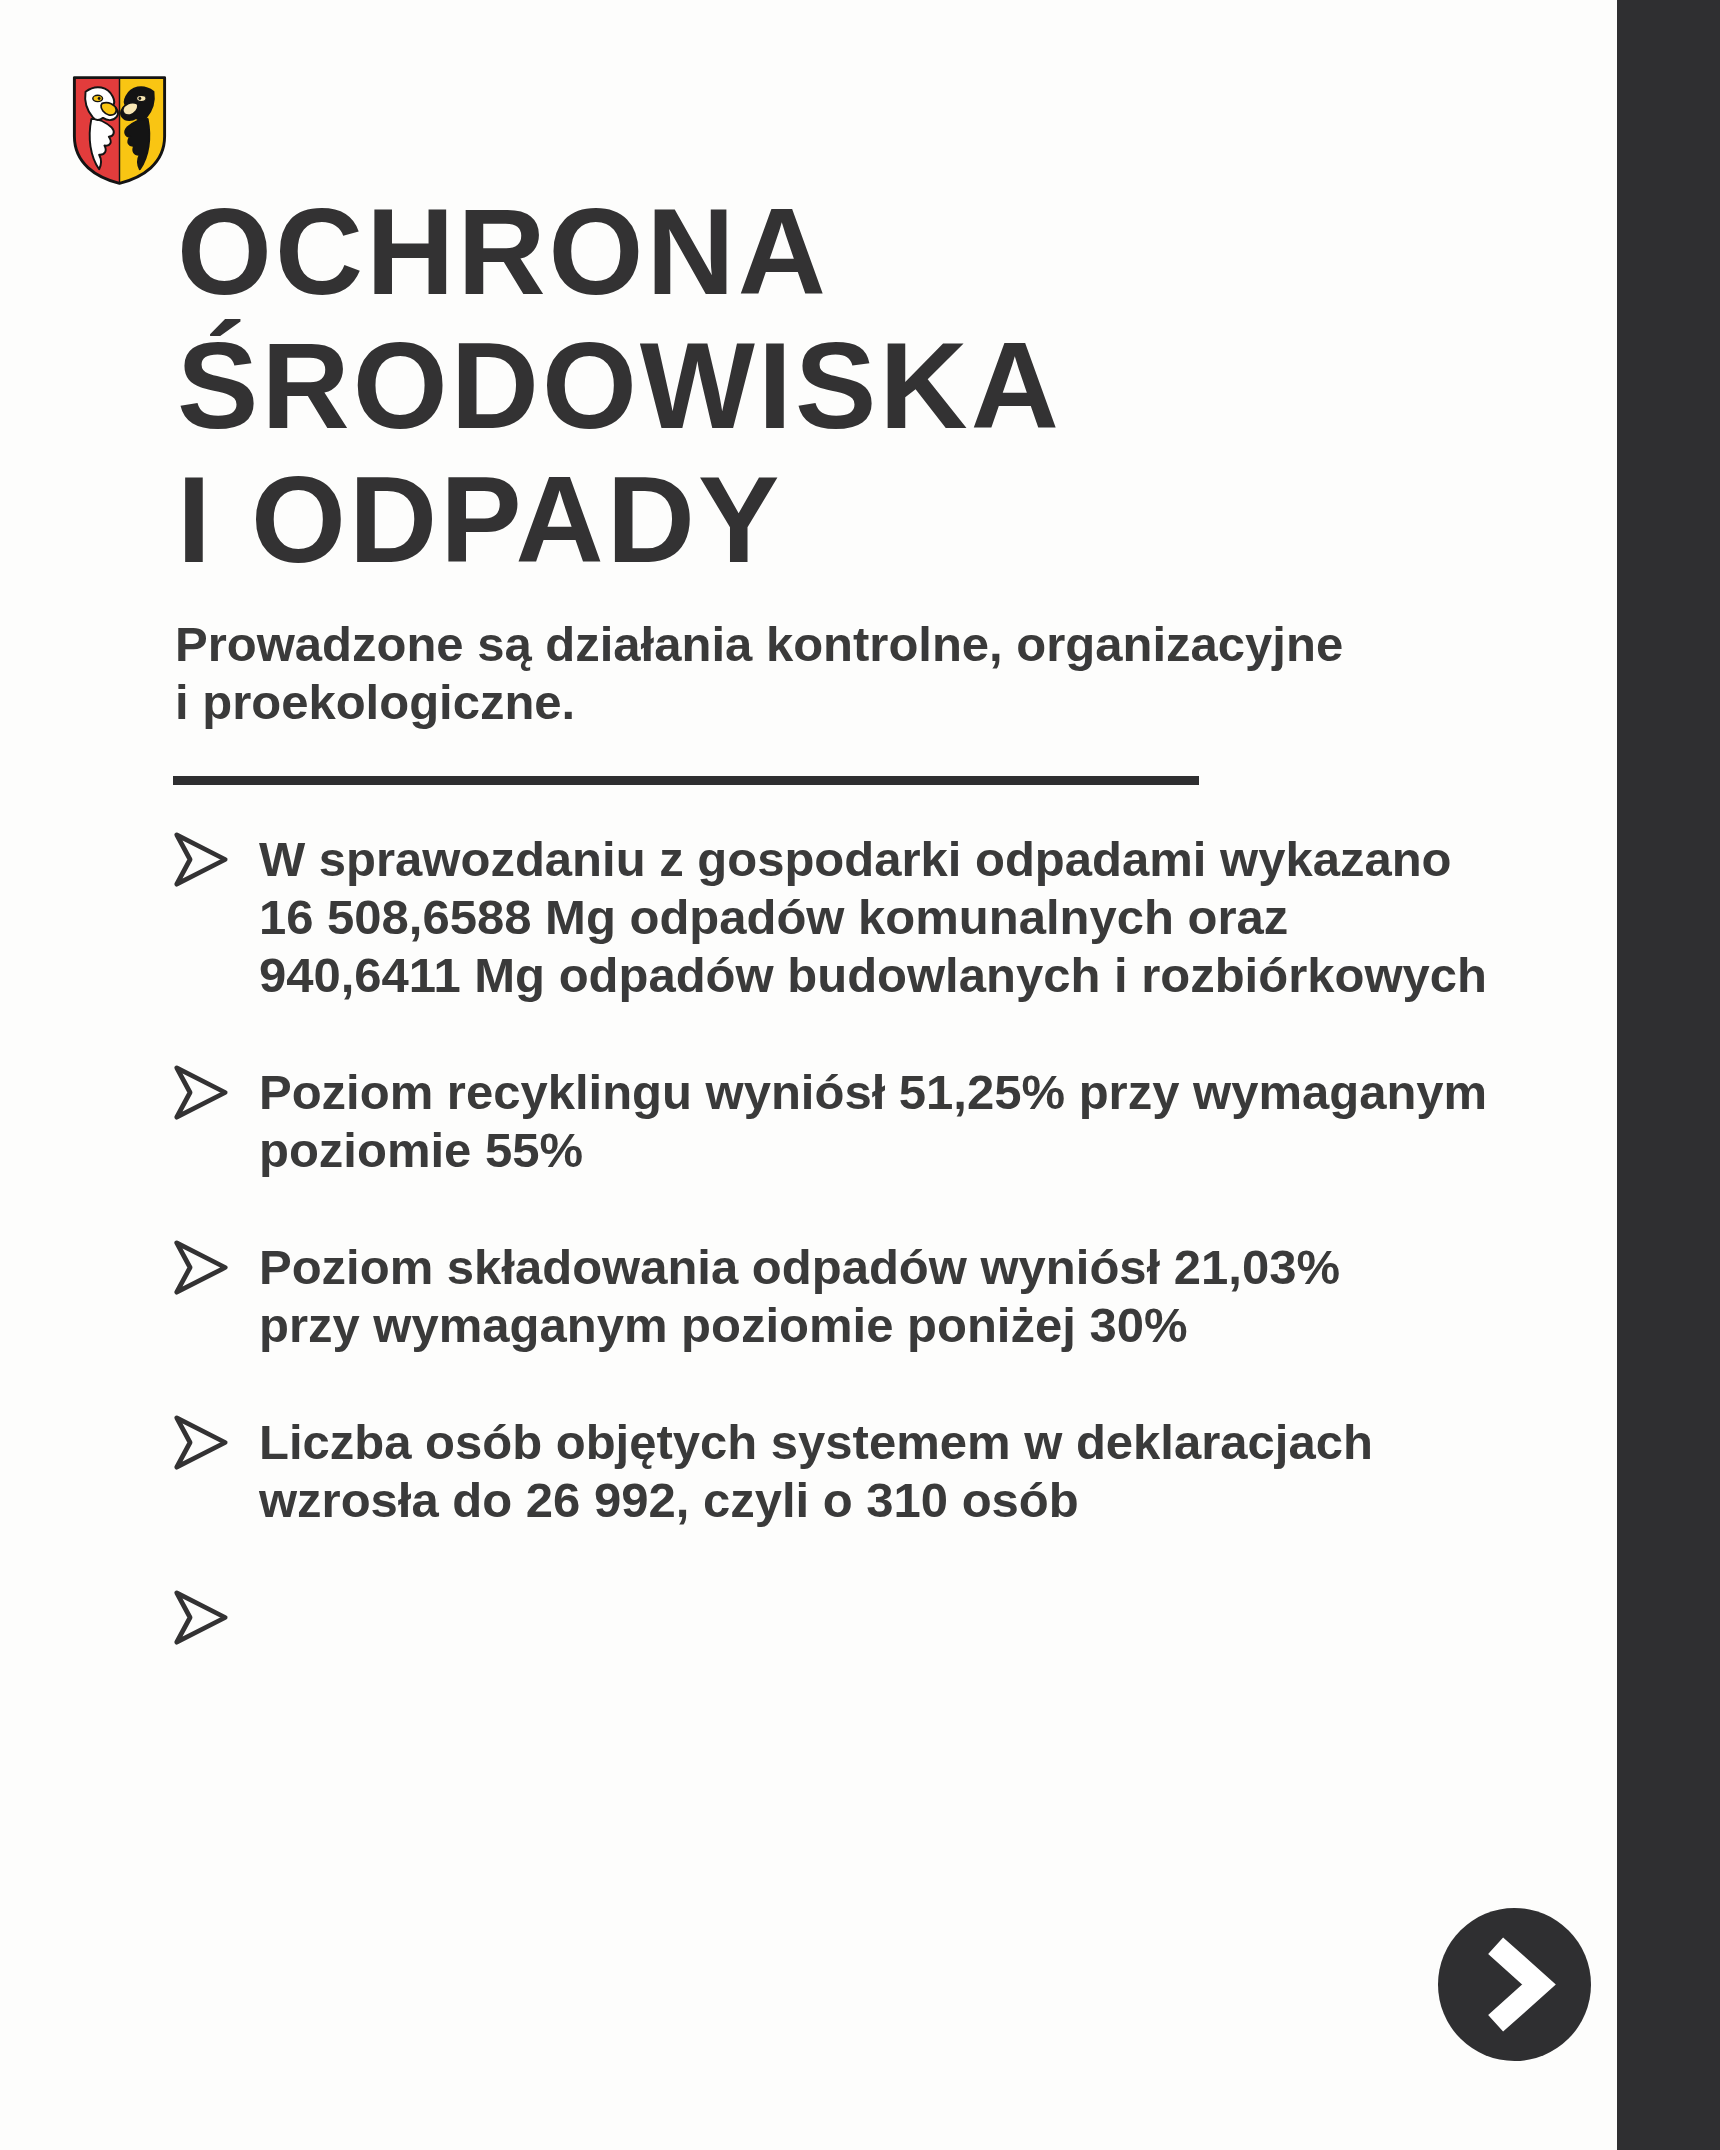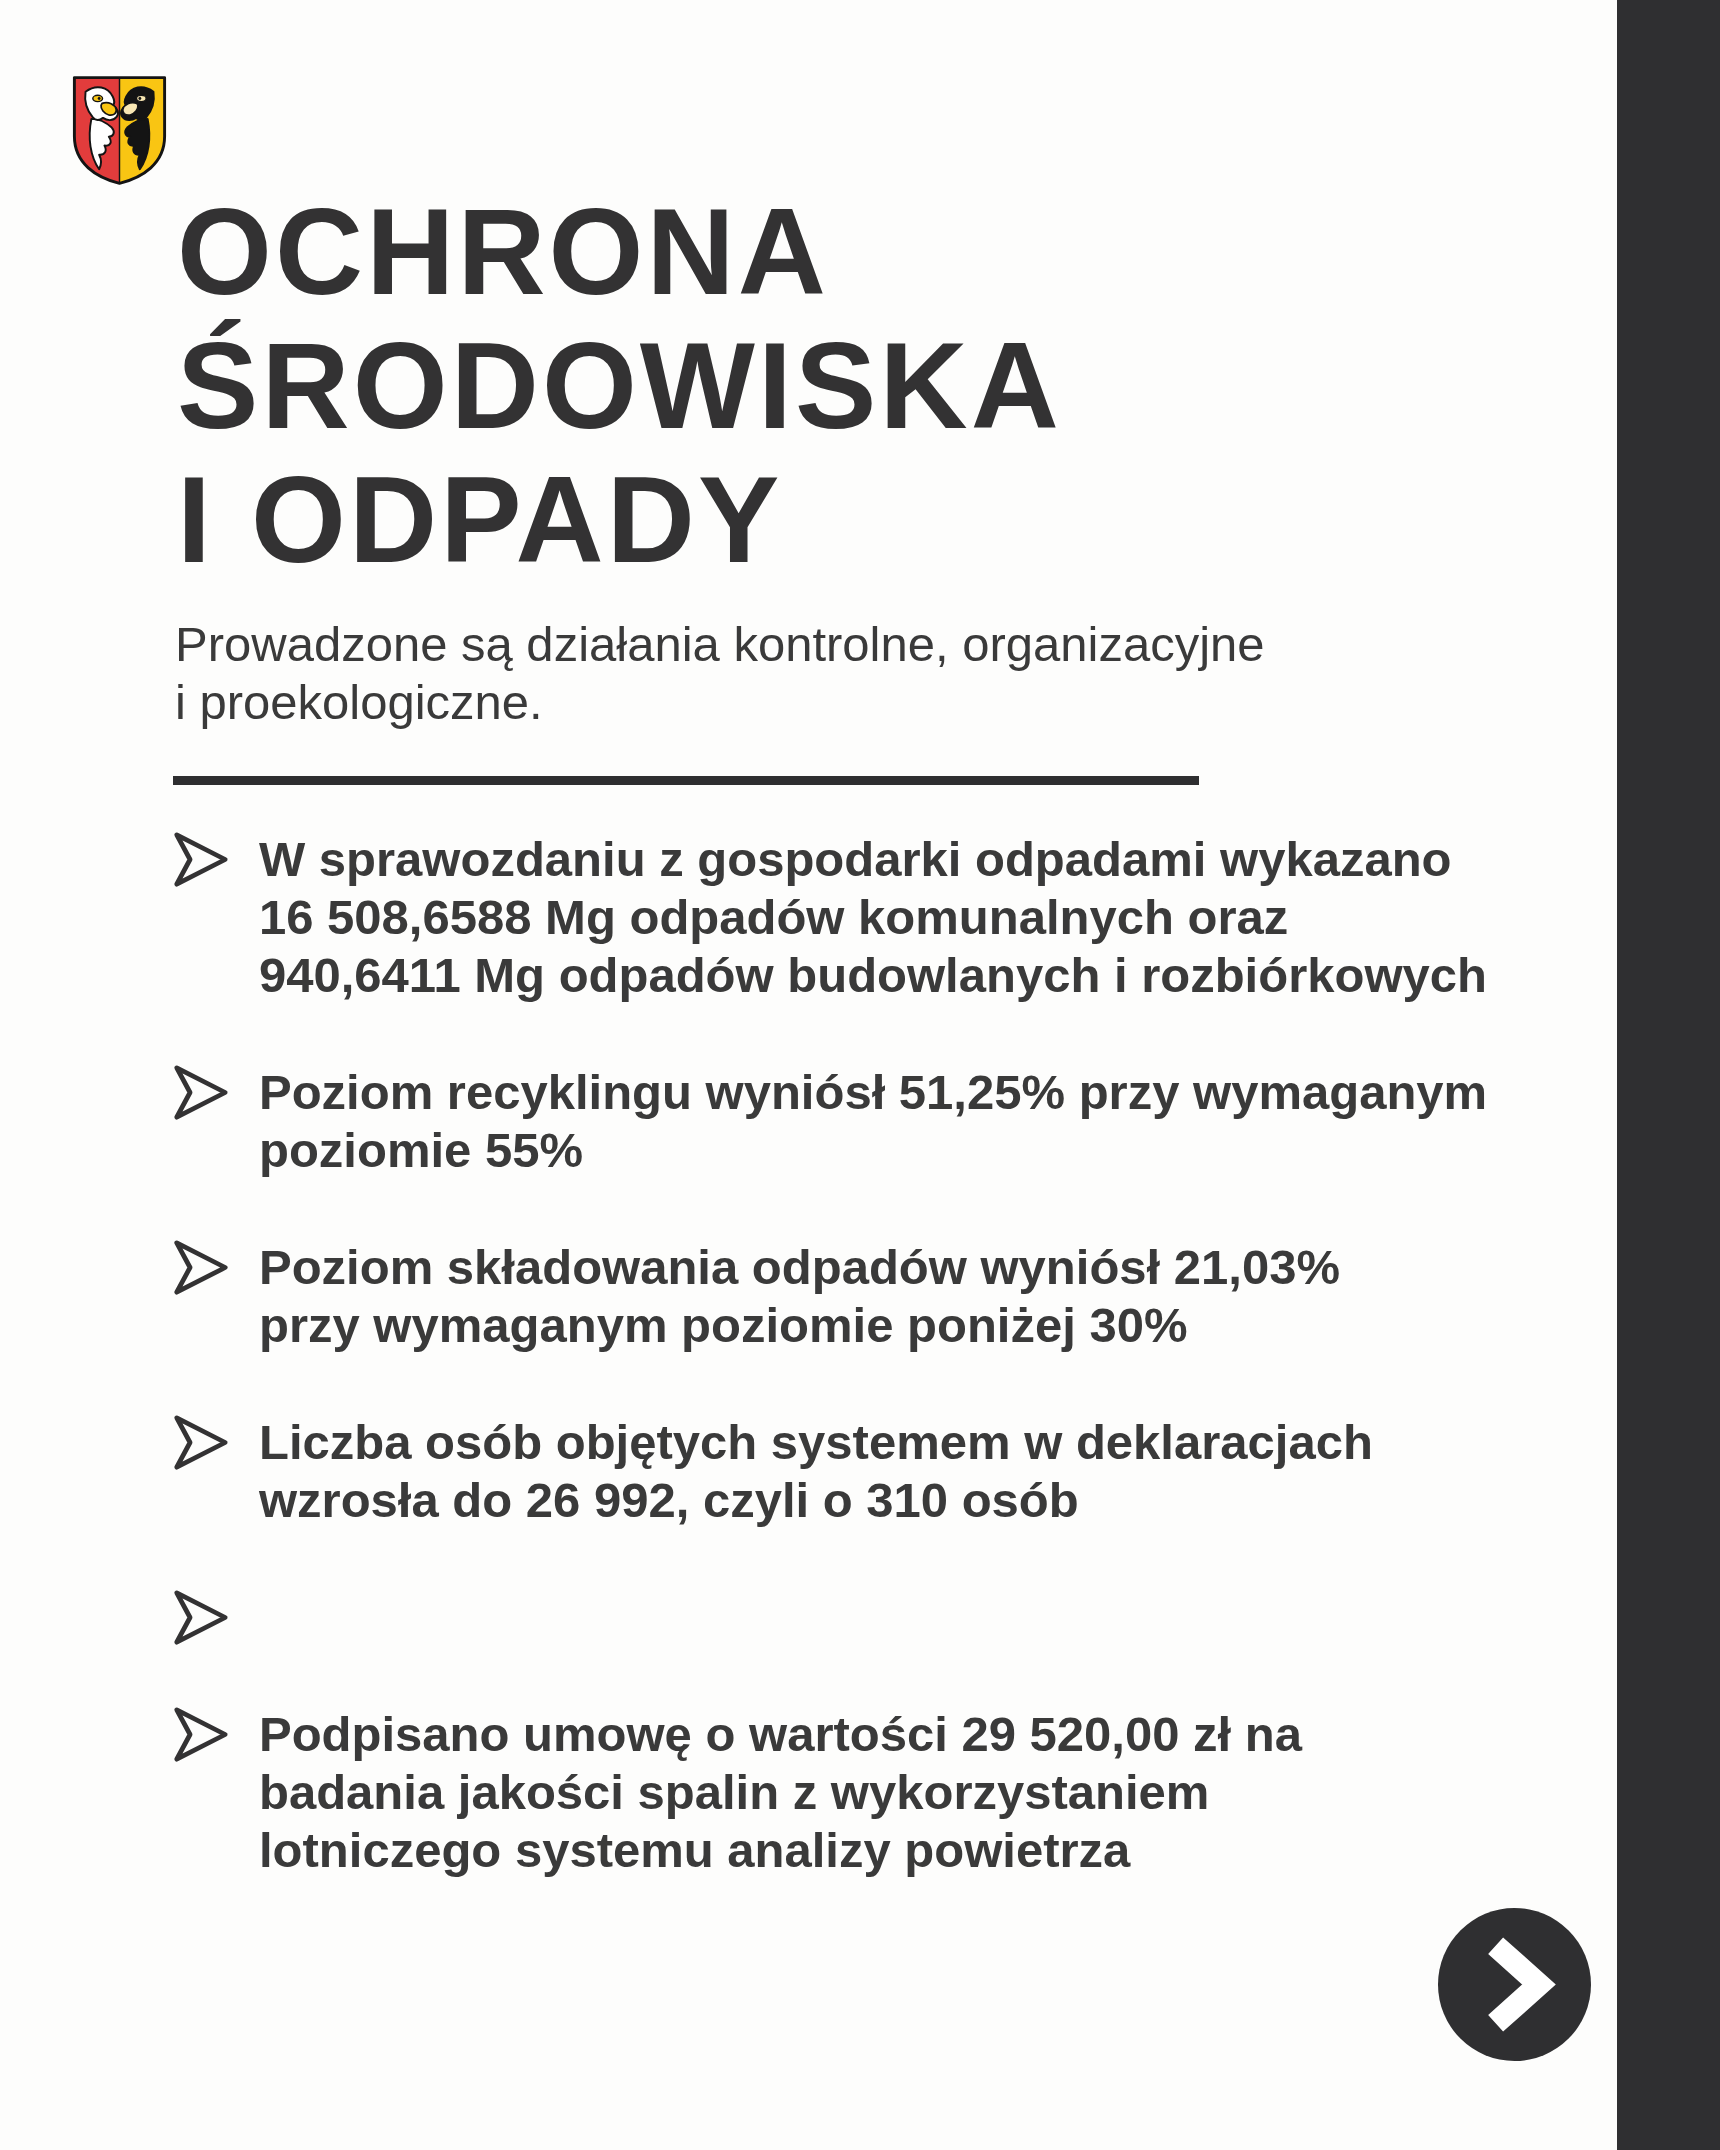--- a/index.html
+++ b/index.html
@@ -45,21 +45,21 @@
     color: #333233;
     white-space: pre-line;
   }
   .subtitle {
     position: absolute;
     left: 175px;
     top: 615px;
     margin: 0;
     font-size: 49px;
     line-height: 58px;
-    font-weight: 400;
+    font-weight: 700;
     color: #3a3a3a;
     white-space: pre-line;
   }
   .divider {
     position: absolute;
     left: 173px;
     top: 776px;
     width: 1026px;
     height: 9.2px;
     background: #2e2e30;
@@ -184,28 +184,20 @@
         <polygon points="10,8 112,60 10,112 38,60" fill="none" stroke="#333233" stroke-width="10" stroke-linejoin="round" stroke-linecap="round"></polygon>
       </svg>
       <span class="txt">Liczba osób objętych systemem w deklaracjach
 wzrosła do 26 992, czyli o 310 osób</span>
     </li>
     <li class="bullet">
       <svg class="arrow" viewBox="0 0 120 120">
         <polygon points="10,8 112,60 10,112 38,60" fill="none" stroke="#333233" stroke-width="10" stroke-linejoin="round" stroke-linecap="round"></polygon>
       </svg>
     </li>
-    <li class="bullet">
-      <svg class="arrow" viewBox="0 0 120 120">
-        <polygon points="10,8 112,60 10,112 38,60" fill="none" stroke="#333233" stroke-width="10" stroke-linejoin="round" stroke-linecap="round"></polygon>
-      </svg>
-      <span class="txt">Podpisano umowę o wartości 29 520,00 zł na
-badania jakości spalin z wykorzystaniem
-lotniczego systemu analizy powietrza</span>
-    </li>
   </ul>
 
   <button class="next-btn" aria-label="next page">
     <svg viewBox="0 0 300 300">
       <polyline points="113,74 198,150 113,226" fill="none" stroke="#ffffff" stroke-width="44" stroke-linecap="butt" stroke-linejoin="miter"></polyline>
     </svg>
   </button>
 
 </div>
 

